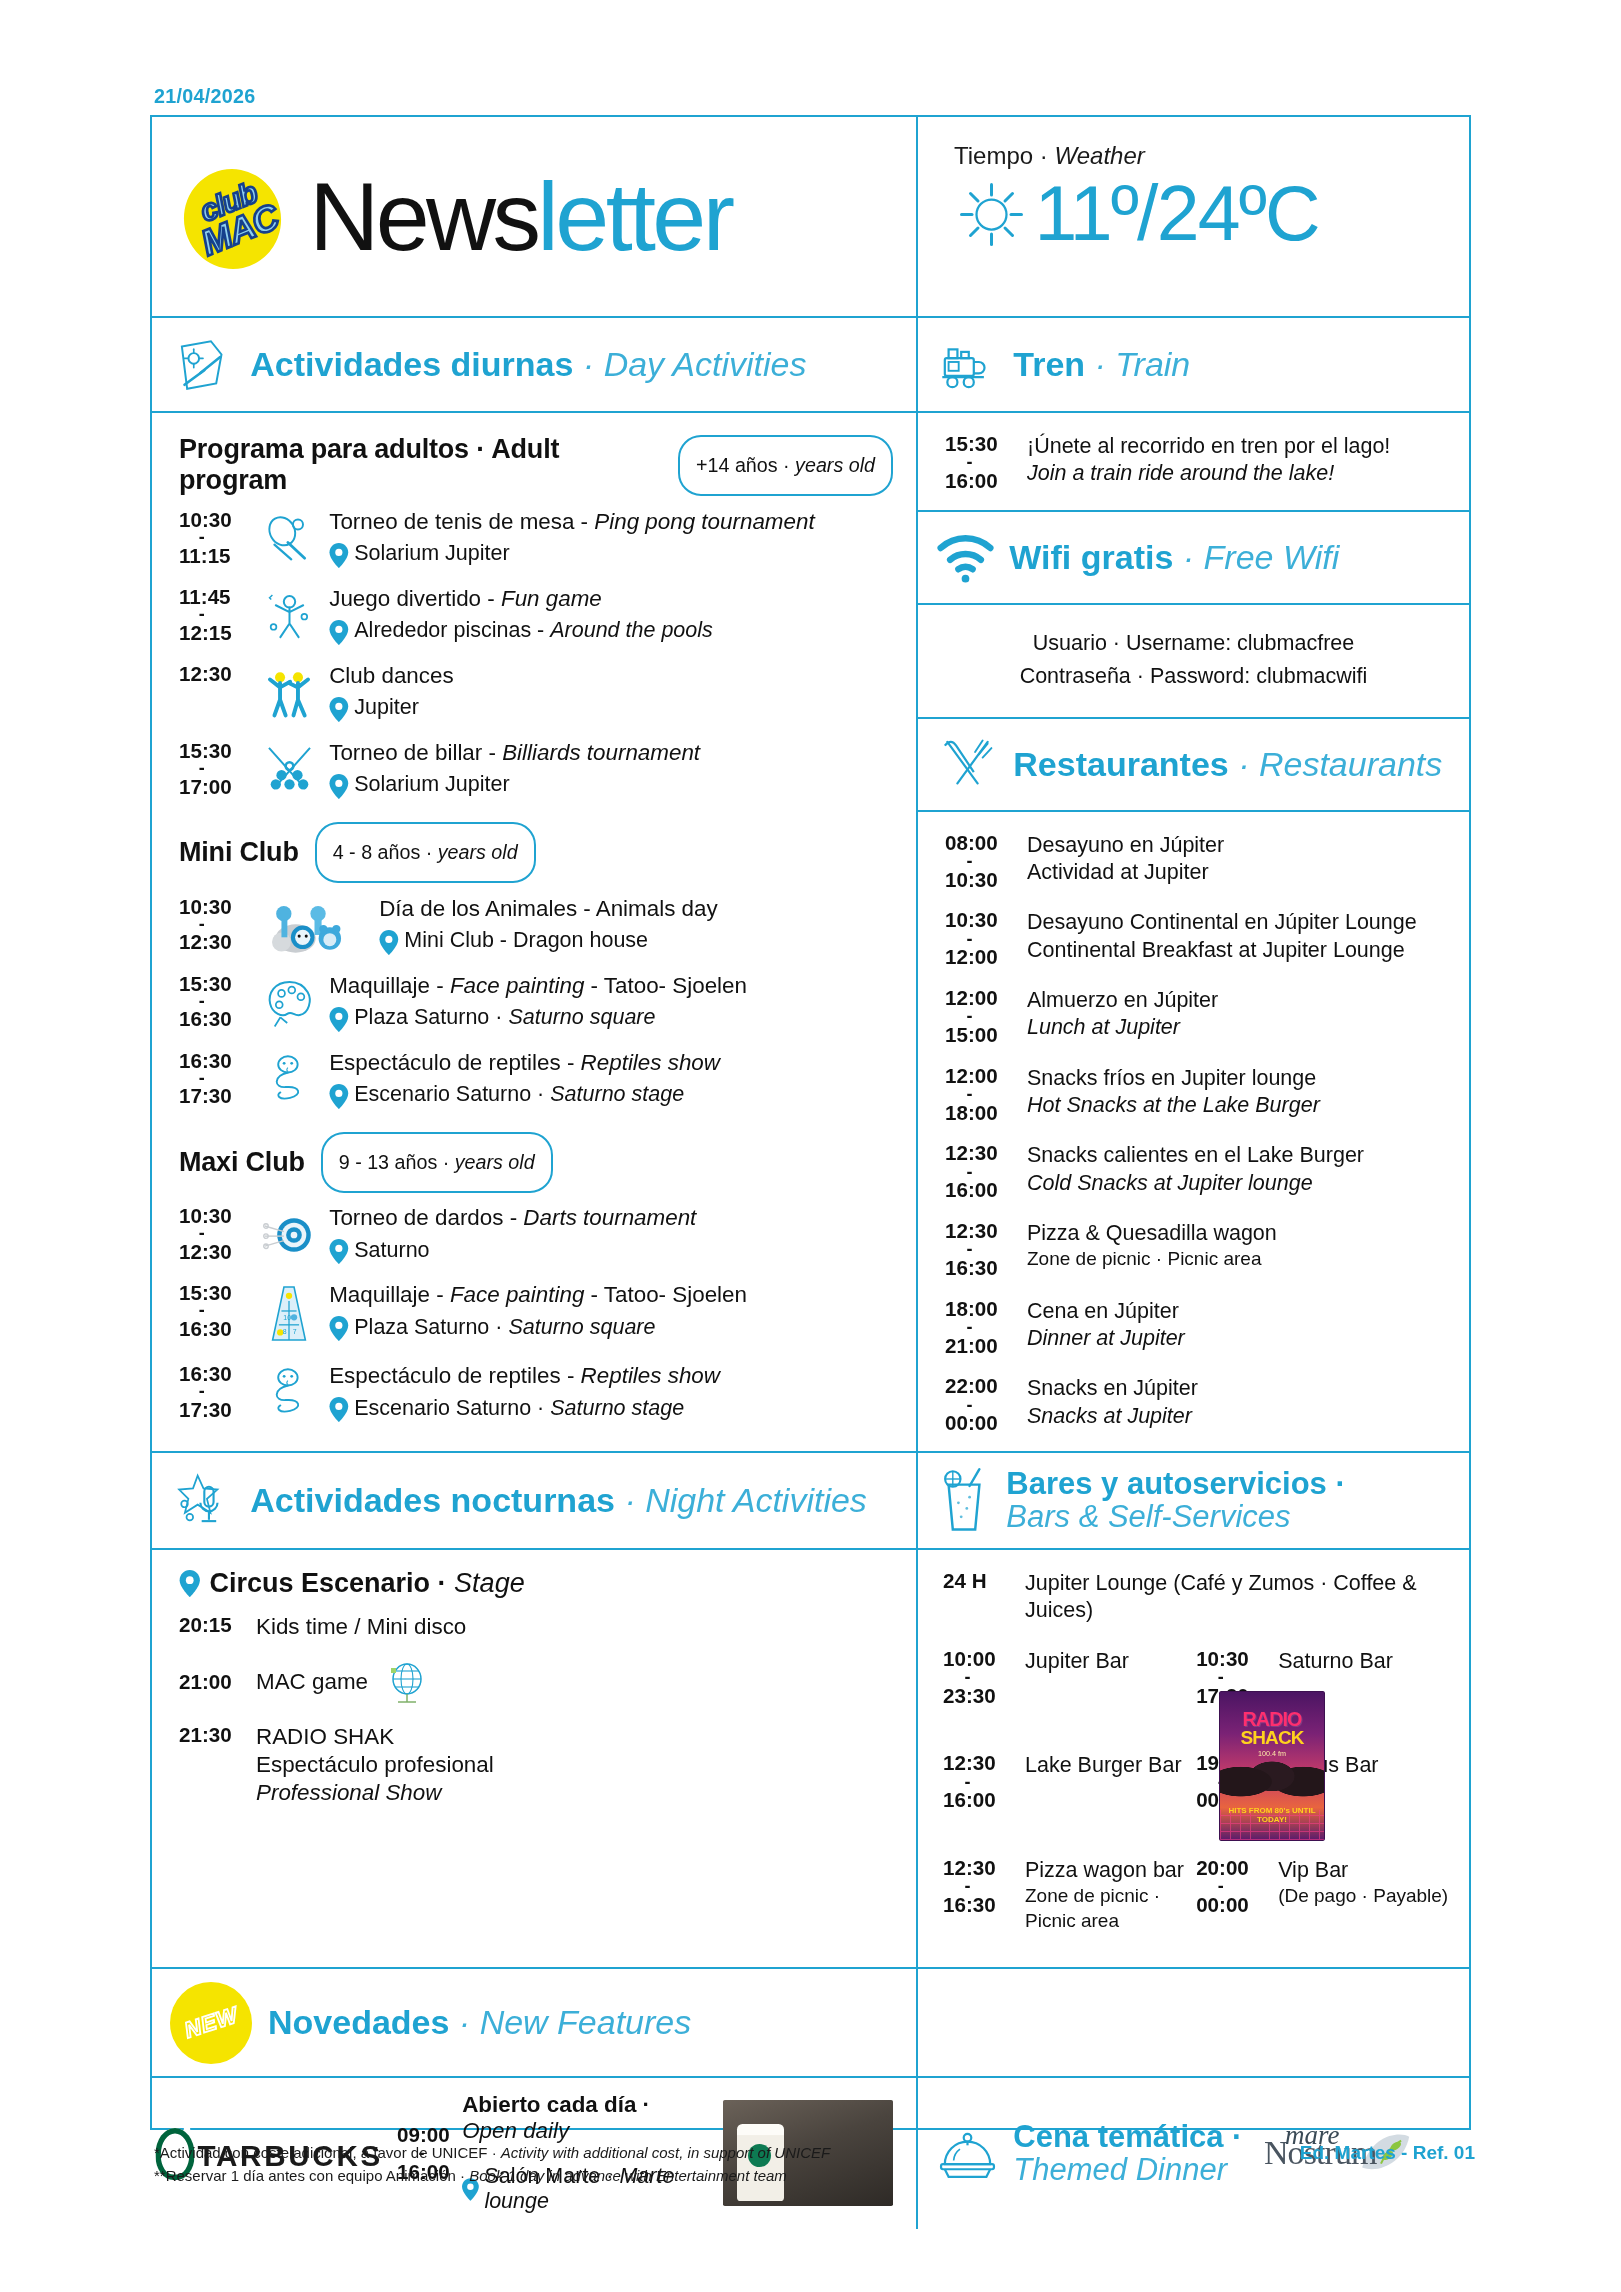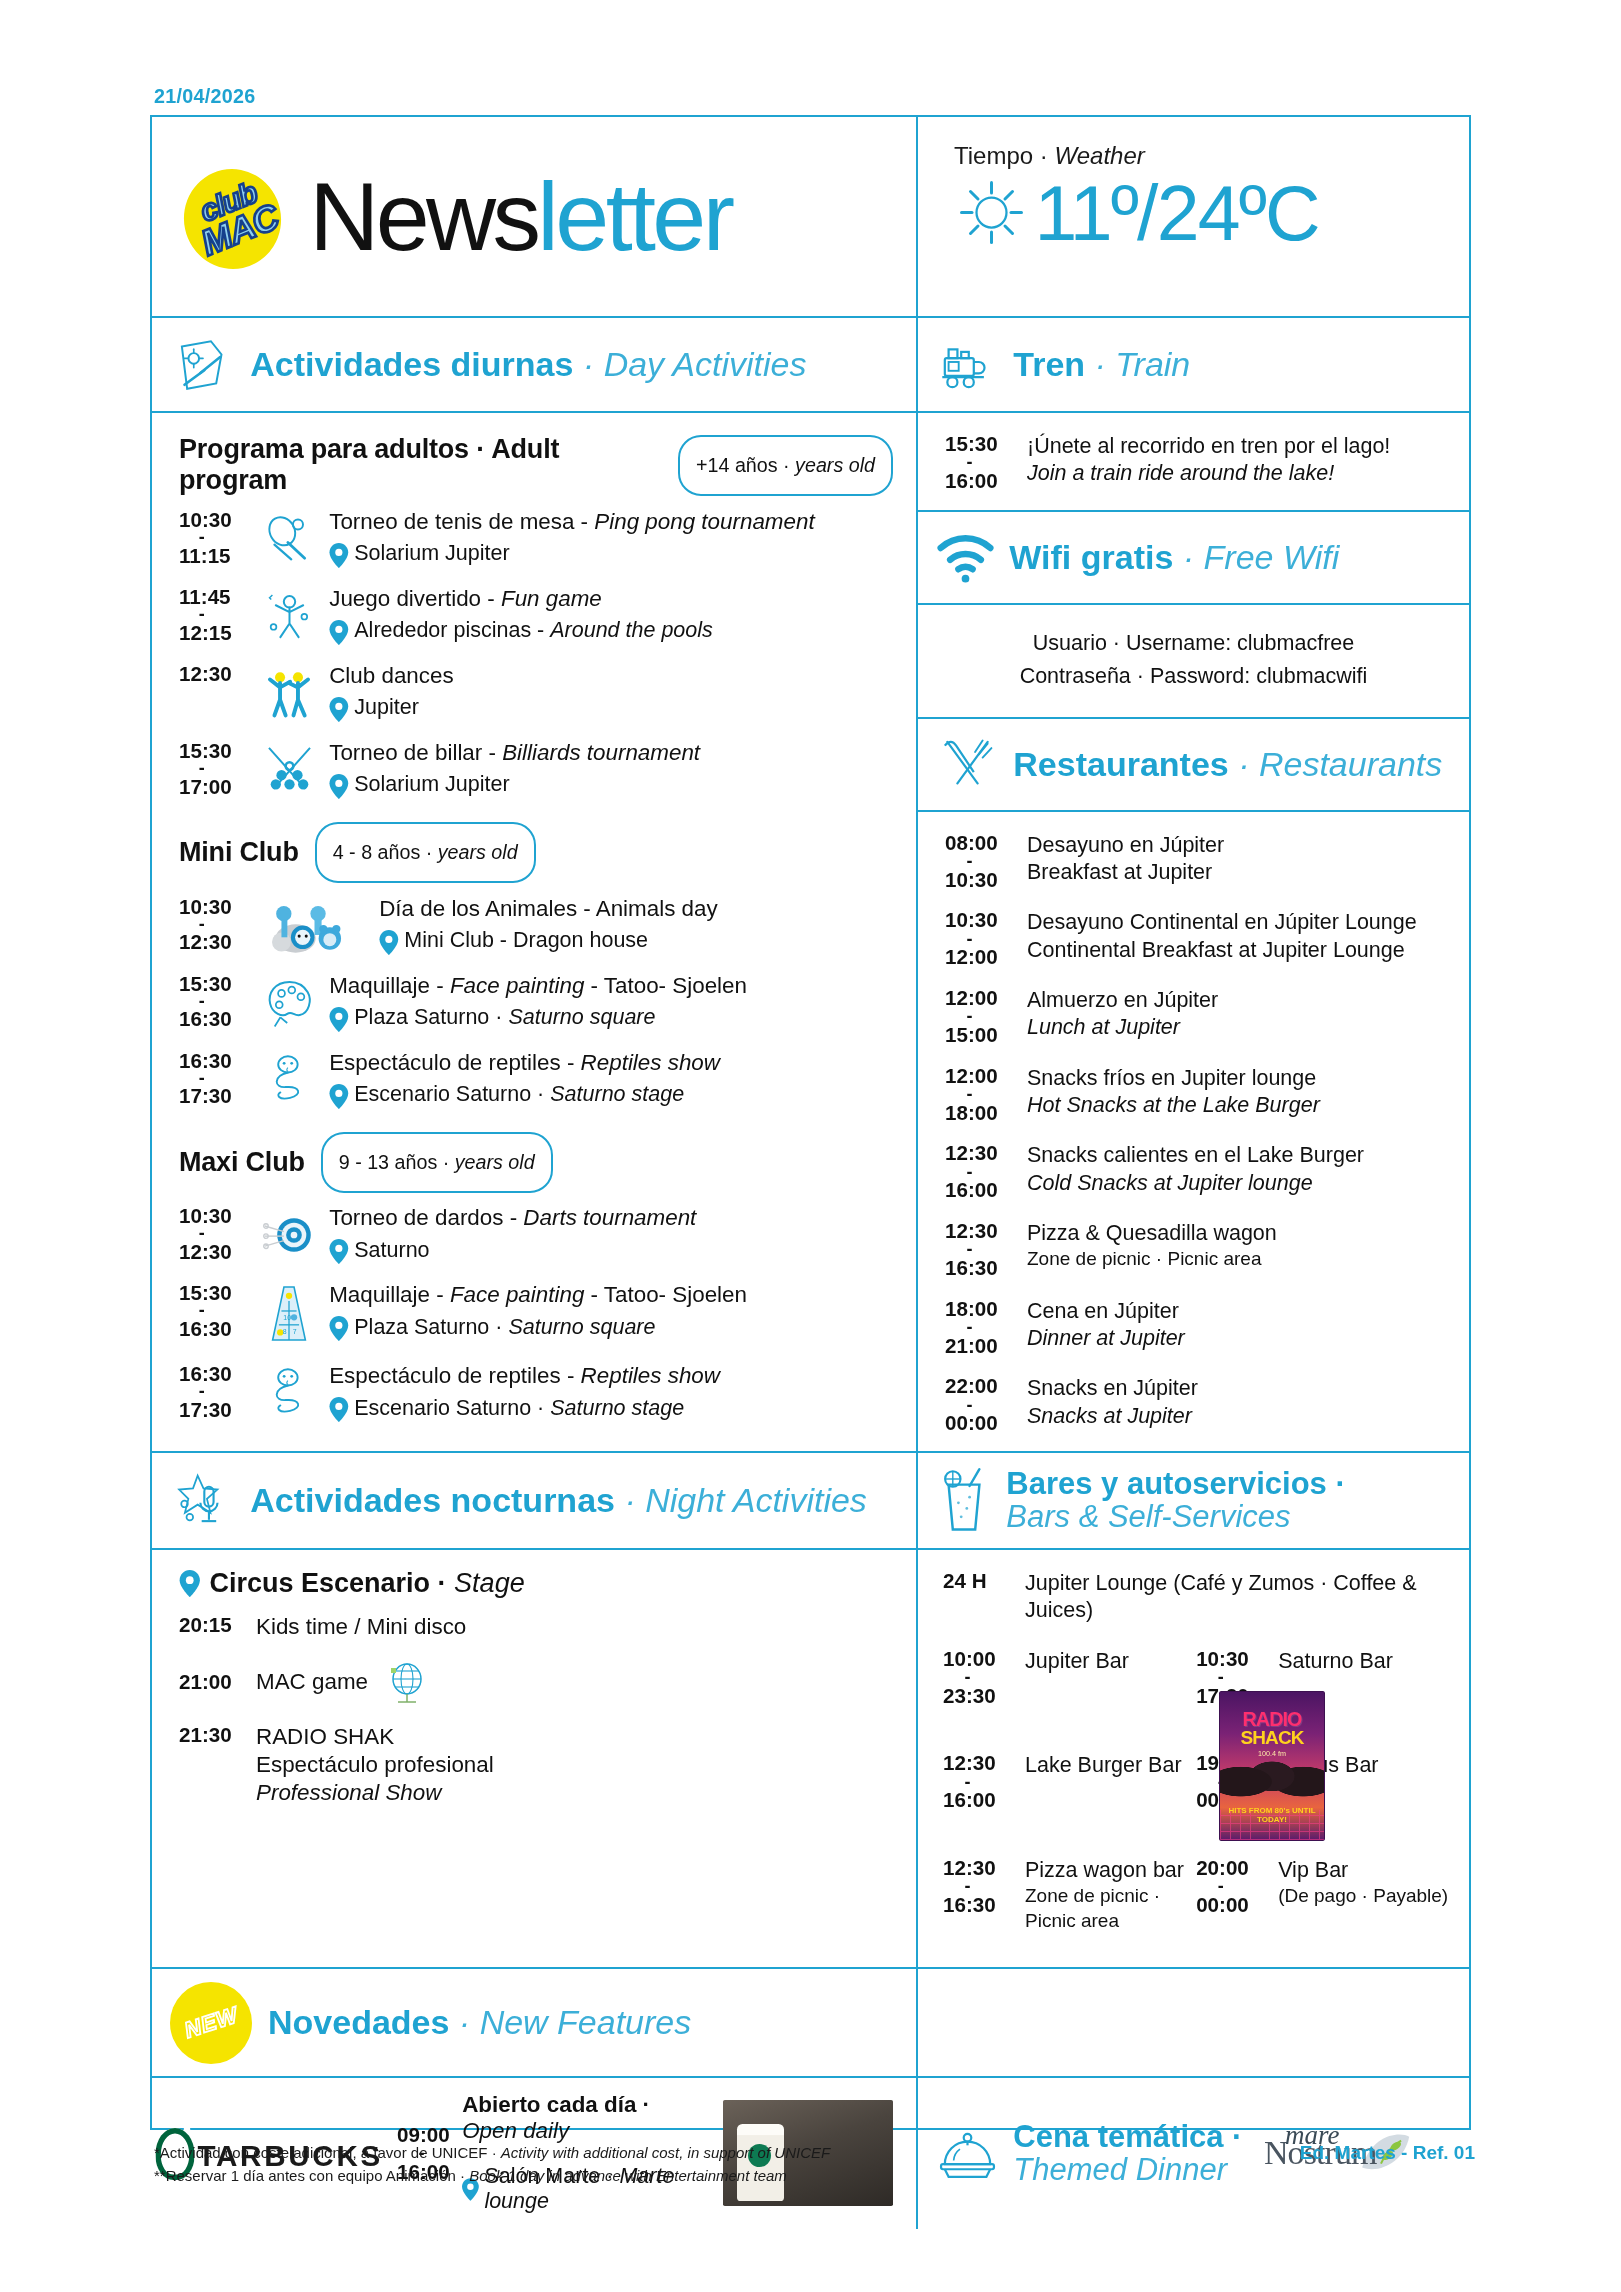--- a/index.html
+++ b/index.html
@@ -55,21 +55,21 @@
   .news-word {
     font-size: 97px; font-weight: 400; letter-spacing: -3.6px;
     line-height: 1; white-space: nowrap;
   }
   .news-word .b { color: #111111; }
   .news-word .c { color: #1FA3D1; }
 
   .weather { padding: 25px 0 0 36px; }
   .weather .lbl { font-size: 24px; color: #1a1a1a; }
   .weather .lbl i { font-style: italic; }
-  .weather .readout { display: flex; align-items: flex-start; margin-top: 5.4px; }
+  .weather .readout { display: flex; align-items: flex-end; margin-top: 5.4px; }
   .weather .temp {
     font-size: 77px; color: #1FA3D1; font-weight: 400;
     letter-spacing: -1.8px; line-height: 1;
   }
   .sun-ic { width: 75px; height: 75px; margin-right: 5.4px; flex: none; }
 
   
   .sechead { display: flex; align-items: center; padding: 12.5px 18px; min-height: 93px; }
   .sechead .ic { flex: none; margin-right: 14.3px; }
   .sechead .ttl { font-size: 34px; line-height: 1.08; }
@@ -636,21 +636,21 @@
           <div class="ttl">
             <span class="es">Restaurantes</span><span class="en"> · </span><span class="en">Restaurants</span>
           </div>
         </div>
 
         <div class="nb" style="padding:19.7px 18px 16px 27px">
           <div class="srow">
             <div class="t"><span>08:00</span><span class="dash">-</span><span>10:30</span></div>
             <div class="d">
               <div>Desayuno en Júpiter</div>
-              <div>Breakfast at Jupiter</div>
+              <div>Actividad at Jupiter</div>
             </div>
           </div>
           <div class="srow">
             <div class="t"><span>10:30</span><span class="dash">-</span><span>12:00</span></div>
             <div class="d">
               <div>Desayuno Continental en Júpiter Lounge</div>
               <div>Continental Breakfast at Jupiter Lounge</div>
             </div>
           </div>
           <div class="srow">

